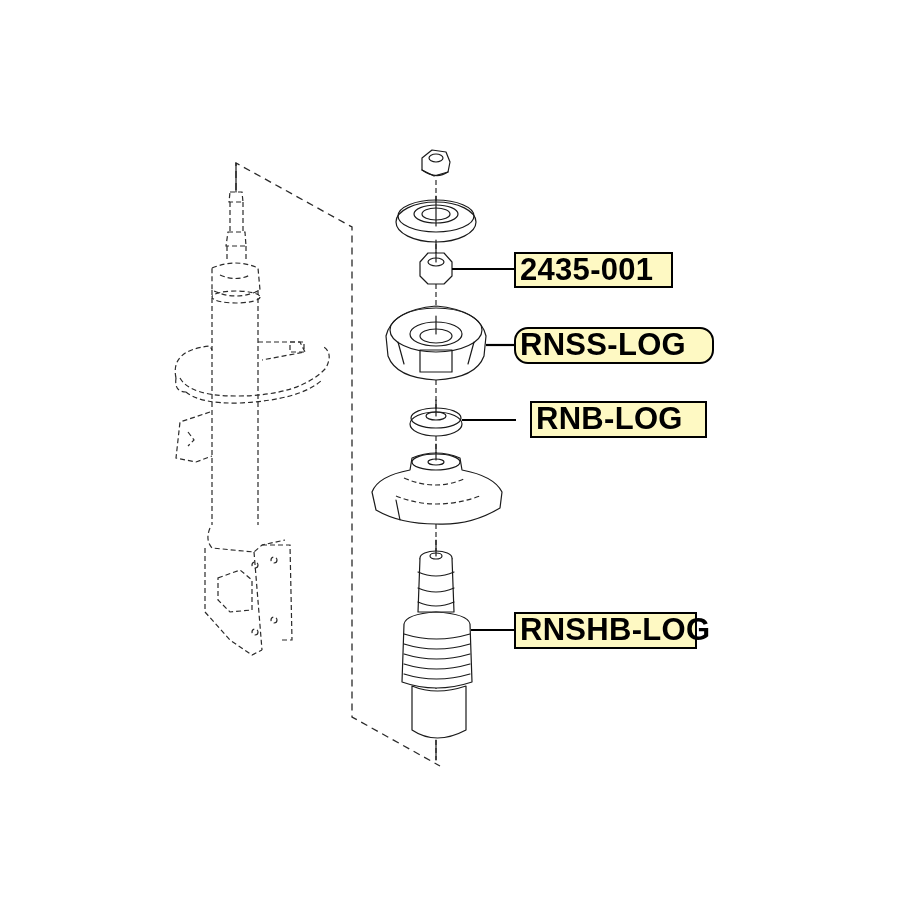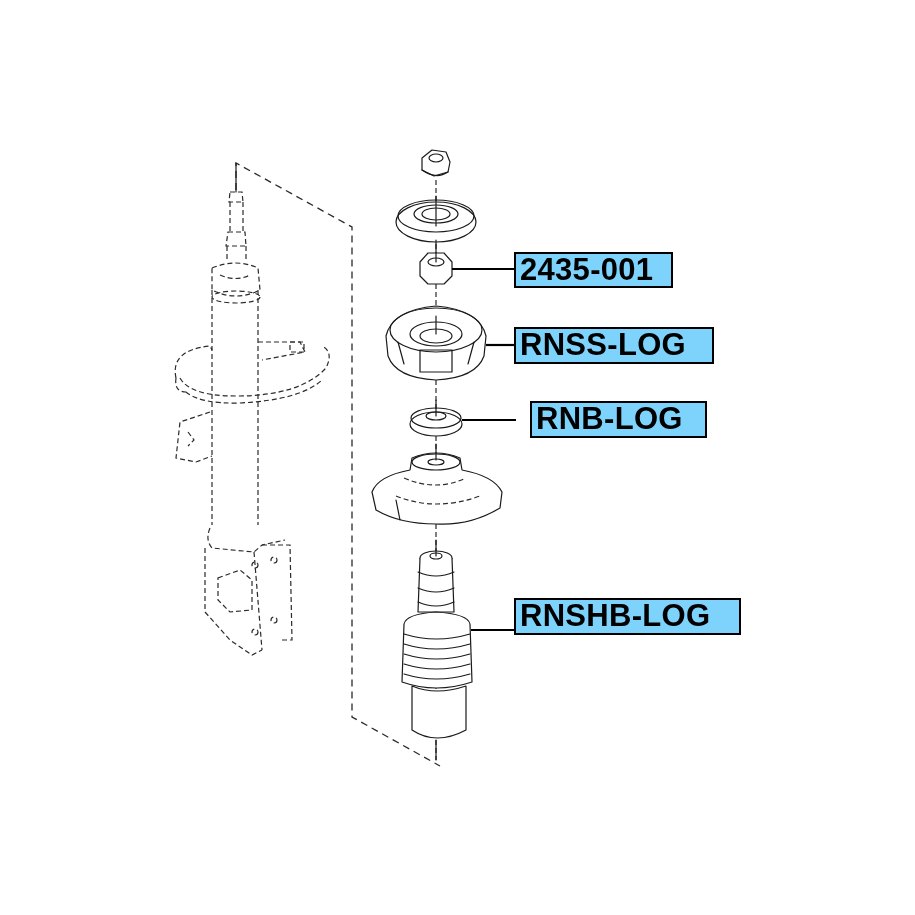--- a/index.html
+++ b/index.html
@@ -6,21 +6,21 @@
     body { width: 915px; height: 915px; position: relative; overflow: hidden;
            font-family: "Liberation Sans", sans-serif; }
     svg.drawing { position: absolute; left: 0; top: 0; width: 915px; height: 915px; }
     .ln { fill: none; stroke: #1a1a1a; stroke-width: 1.2; stroke-linejoin: round; stroke-linecap: round; }
     .dash { fill: none; stroke: #2a2a2a; stroke-width: 1.3; stroke-dasharray: 7 5; }
     .dashs { fill: none; stroke: #2a2a2a; stroke-width: 1.2; stroke-dasharray: 5 3; }
     .wf { fill: #ffffff; stroke: #1a1a1a; stroke-width: 1.2; stroke-linejoin: round; }
     .leader { stroke: #000; stroke-width: 2.2; }
     .part-label {
       position: absolute; box-sizing: border-box;
-      border: 2.5px solid #000; background: #7dd3fc; color: #000;
+      border: 2.5px solid #000; background: #fef9c3; color: #000;
       font-family: "Liberation Sans", sans-serif; font-weight: bold;
       font-size: 31px; line-height: 30px; padding: 1px 4px 0 4px;
       letter-spacing: 0.3px; white-space: nowrap;
     }
   </style>
 </head>
 <body>
 
 <svg class="drawing" viewBox="0 0 915 915" xmlns="http://www.w3.org/2000/svg">
 
@@ -138,15 +138,15 @@
 
   <g>
     <line class="leader" x1="452" y1="269" x2="516" y2="269"></line>
     <line class="leader" x1="486" y1="345" x2="516" y2="345"></line>
     <line class="leader" x1="462" y1="420" x2="516" y2="420"></line>
     <line class="leader" x1="471" y1="630" x2="516" y2="630"></line>
   </g>
 </svg>
 
 <div class="part-label" style="left:514px; top:252px; width:159px; height:36px;">2435-001</div>
-<div class="part-label" style="left:514px; top:327px; width:200px; height:37px;">RNSS-LOG</div>
+<div class="part-label" style="left:514px; top:327px; width:200px; height:37px;border-radius:14px;">RNSS-LOG</div>
 <div class="part-label" style="left:514px; top:401px; width:177px; height:37px;margin-left:16px;">RNB-LOG</div>
-<div class="part-label" style="left:514px; top:598px; width:227px; height:37px;">RNSHB-LOG</div>
+<div class="part-label" style="left:514px; top:612px; width:183px; height:37px;">RNSHB-LOG</div>
 
 </body></html>

